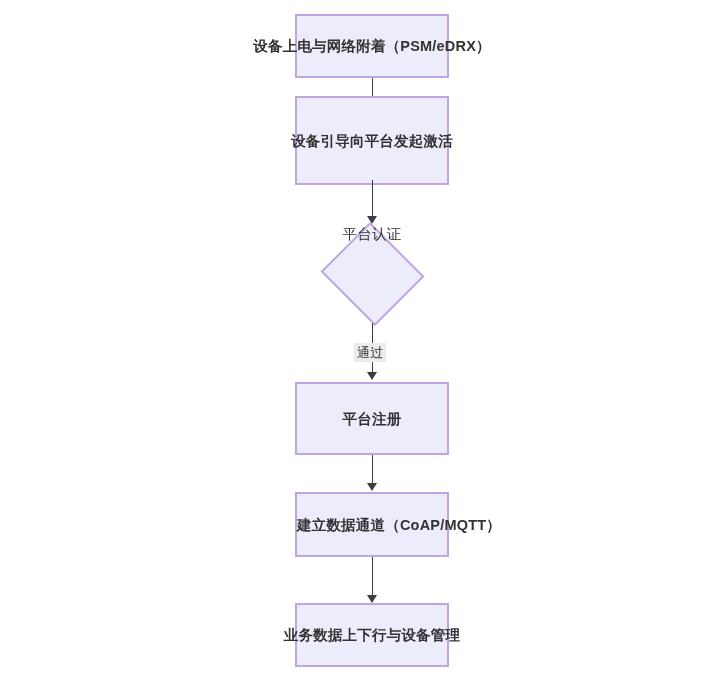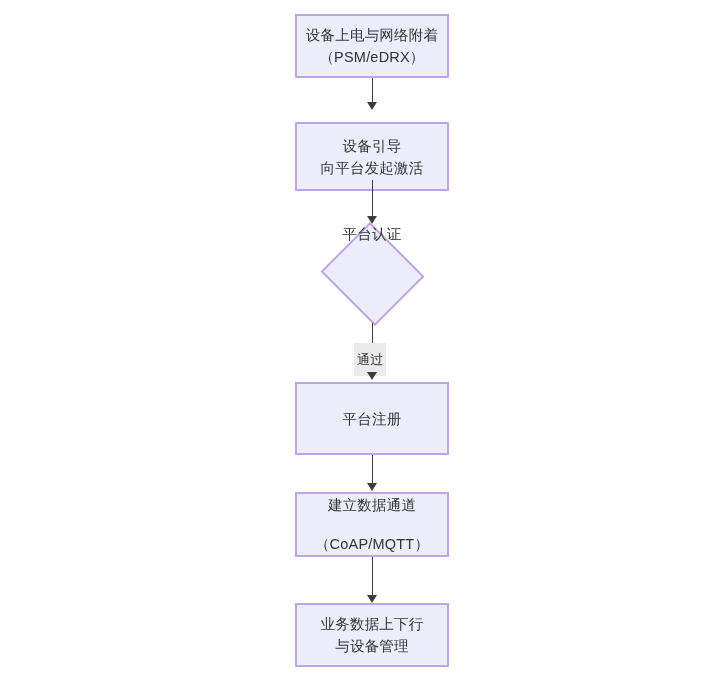--- a/index.html
+++ b/index.html
@@ -23,29 +23,29 @@
     height: 700px;
   }
 
   
   .node-box {
     position: absolute;
     box-sizing: border-box;
     background: #ececfb;
     border: 2px solid #bfa5e2;
     display: flex;
-    flex-direction: column;
     align-items: center;
     justify-content: center;
     color: #333333;
     font-size: 14.5px;
     line-height: 22px;
     white-space: pre;
     text-align: center;
     letter-spacing: 0.2px;
+    font-weight: bold;
   }
   .node-box .line {
     display: block;
   }
 
   
   .node-diamond {
     position: absolute;
     display: flex;
     justify-content: center;
@@ -86,39 +86,39 @@
     border-left: 5px solid transparent;
     border-right: 5px solid transparent;
     border-top: 8px solid #3b3b42;
   }
   .edge-label {
     position: absolute;
     background: #ebebeb;
     color: #333333;
     font-size: 13px;
     line-height: 17px;
-    padding: 8px 3px;
+    padding: 1px 3px;
     white-space: nowrap;
     letter-spacing: 0.2px;
   }
 </style>
 </head>
 <body>
 
 <div id="flow-canvas">
 
   <div class="node-box" style="left:295px; top:14px; width:154px; height:64px;">
     <span class="line">设备上电与网络附着</span>
     <span class="line">（PSM/eDRX）</span>
   </div>
 
   <div class="edge-line" style="left:371.5px; top:78px; height:25px;"></div>
   <div class="edge-arrow" style="left:367px; top:102px;"></div>
 
-  <div class="node-box" style="left:295px; top:122px; width:154px; height:69px;">
+  <div class="node-box" style="left:295px; top:96px; width:154px; height:89px;">
     <span class="line">设备引导</span>
     <span class="line">向平台发起激活</span>
   </div>
 
   <div class="edge-line" style="left:371.5px; top:180px; height:38px;"></div>
   <div class="edge-arrow" style="left:367px; top:216px;"></div>
 
   <div class="node-diamond" style="left:317px; top:224px; width:110px; height:99px;">
     <div class="diamond-shape"></div>
     <span class="diamond-label">平台认证</span>

